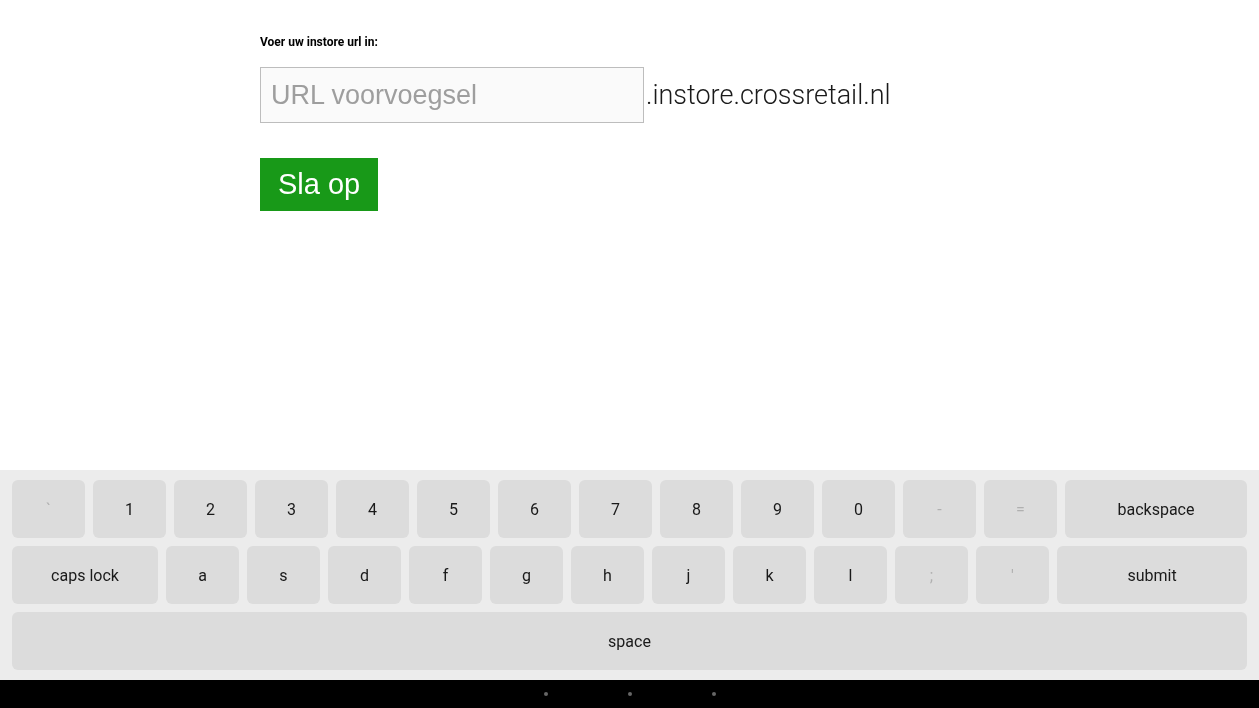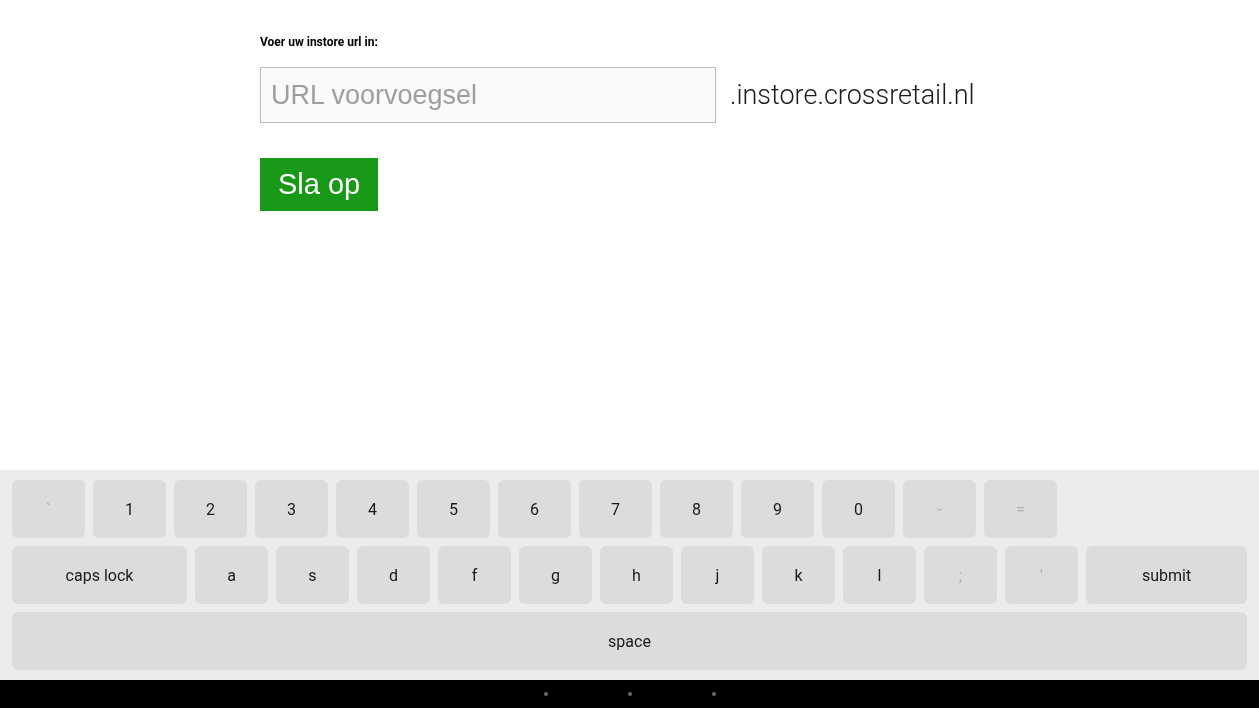--- a/index.html
+++ b/index.html
@@ -24,39 +24,39 @@
       font-weight: 700;
       color: #000;
       margin-bottom: 18px;
     }
     .input-row {
       display: flex;
       align-items: center;
       margin-bottom: 35px;
     }
     .url-input {
-      width: 456px;
+      width: 384px;
       height: 56px;
       border: 1px solid #bdbdbd;
       background: #fafafa;
       font-size: 27px;
       padding: 0 10px;
       color: #333;
       outline: none;
       font-weight: 300;
     }
     .url-input::placeholder {
       color: #9e9e9e;
       font-weight: 300;
     }
     .suffix {
       font-size: 27px;
       color: #1a1a1a;
       font-weight: 300;
-      margin-left: 14px;
+      margin-left: 2px;
     }
     .save-button {
       background: #189918;
       color: #fff;
       border: none;
       font-size: 29px;
       padding: 10px 18px;
       cursor: pointer;
       font-weight: 300;
     }
@@ -88,21 +88,21 @@
       cursor: pointer;
       user-select: none;
     }
     .kb-key.dim {
       color: #b0b0b0;
     }
     .k-std { width: 73px; }
     .k-bksp { flex: 1; }
     .k-tab { width: 192px; color:#888; }
     .k-letter2 { width: 73px; }
-    .k-caps { width: 175px; }
+    .k-caps { width: 146px; }
     .k-letter3 { width: 73px; }
     .k-submit { flex: 1; }
     .k-shift { width: 195px; }
     .k-letter4 { width: 73px; }
     .k-hide { flex: 1; }
     .k-space { flex: 1; }
     .bottom-bar {
       position: absolute;
       bottom: 0;
       left: 0;
@@ -141,20 +141,21 @@
     <div class="kb-key k-std">3</div>
     <div class="kb-key k-std">4</div>
     <div class="kb-key k-std">5</div>
     <div class="kb-key k-std">6</div>
     <div class="kb-key k-std">7</div>
     <div class="kb-key k-std">8</div>
     <div class="kb-key k-std">9</div>
     <div class="kb-key k-std">0</div>
     <div class="kb-key k-std dim">-</div>
     <div class="kb-key k-std dim">=</div>
+    <div class="kb-key k-bksp">backspace</div>
   </div>
   <div class="kb-row">
     <div class="kb-key k-caps">caps lock</div>
     <div class="kb-key k-letter3">a</div>
     <div class="kb-key k-letter3">s</div>
     <div class="kb-key k-letter3">d</div>
     <div class="kb-key k-letter3">f</div>
     <div class="kb-key k-letter3">g</div>
     <div class="kb-key k-letter3">h</div>
     <div class="kb-key k-letter3">j</div>

